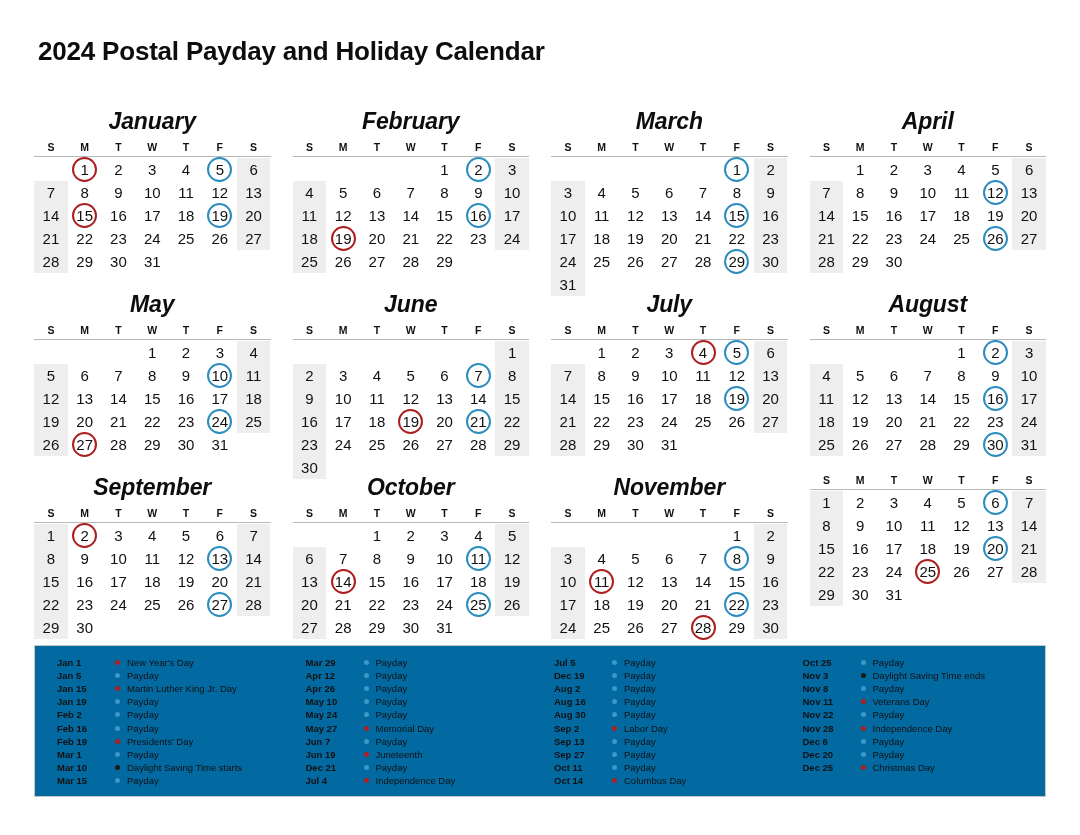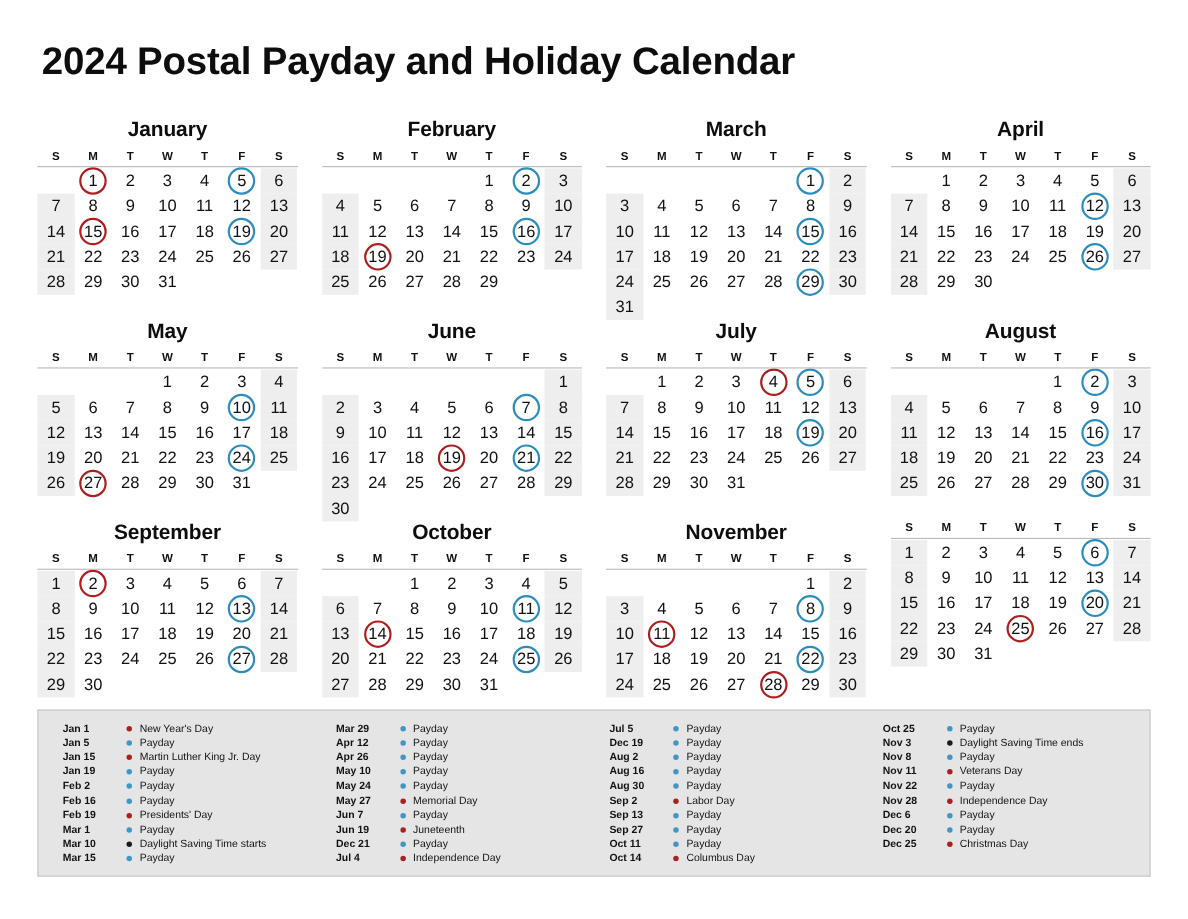--- a/index.html
+++ b/index.html
@@ -8,45 +8,46 @@
     width: 1080px; height: 835px;
     background: #ffffff;
     font-family: "Liberation Sans", sans-serif;
     color: #111111;
   }
   .page { position: relative; width: 1080px; height: 835px; overflow: hidden; }
 
   .page-title {
     position: absolute;
     left: 38px; top: 36px;
-    font-size: 35px;
+    font-size: 26px;
     font-weight: bold;
     letter-spacing: -0.2px;
     color: #0d0d0d;
   }
 
   .months-grid {
     position: absolute;
     left: 34px; top: 108px;
     width: 1012px;
     display: grid;
     grid-template-columns: repeat(4, 1fr);
     grid-template-rows: repeat(3, 183px);
     column-gap: 22px;
   }
 
   .month { position: relative; width: 100%; }
 
   .month-name {
     text-align: center;
-    font-size: 19px;
+    font-size: 23px;
     font-weight: bold;
     color: #0d0d0d;
     margin-bottom: 6px;
     letter-spacing: -0.1px;
+    font-style: italic;
   }
 
   .dow-row {
     display: grid;
     grid-template-columns: repeat(7, 1fr);
     border-bottom: 1px solid #b9b9b9;
     padding-bottom: 3px;
     position: relative;
     z-index: 2;
   }
@@ -88,21 +89,21 @@
     z-index: 1;
   }
   .ring.holiday { border-color: #ad1f1f; }
   .ring.payday  { border-color: #2b8cbe; }
 
   .legend {
     position: absolute;
     left: 34px; top: 645px;
     width: 1012px; height: 152px;
     border: 1px solid #c7c7c7;
-    background: #e5e5e5;
+    background: #0369a1;
     padding: 10px 8px 8px 8px;
     display: grid;
     grid-template-columns: repeat(4, 1fr);
   }
   .legend-col { padding-left: 14px; }
   .legend-row {
     display: flex;
     align-items: center;
     height: 13.1px;
     white-space: nowrap;

